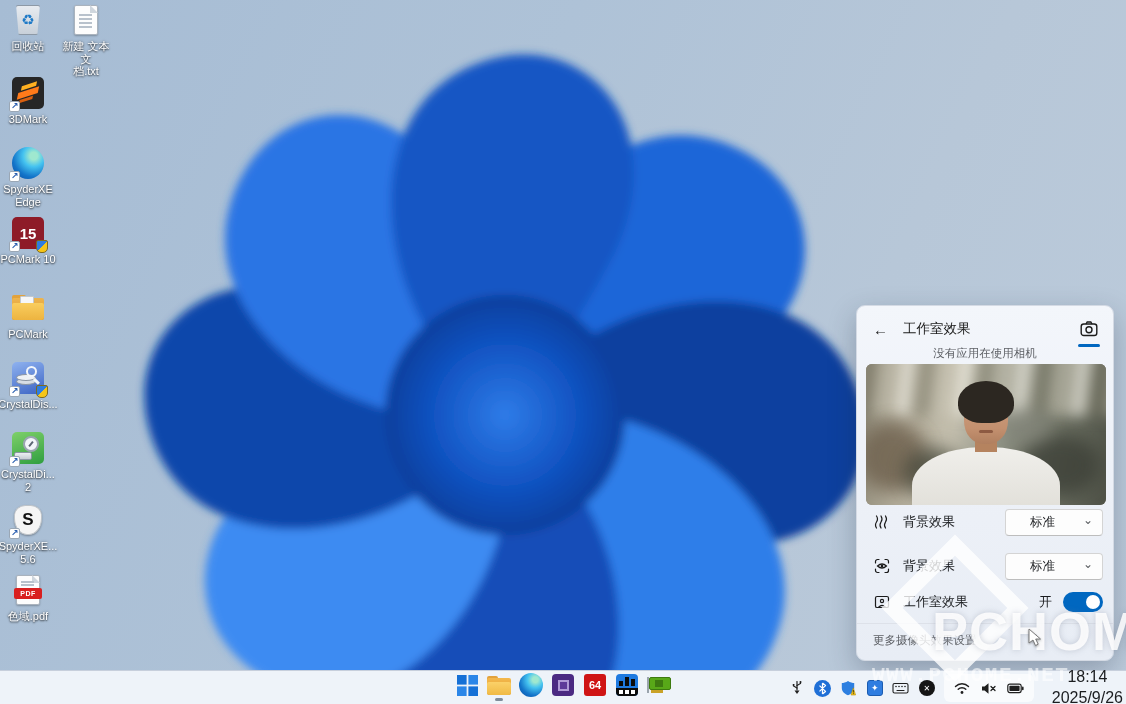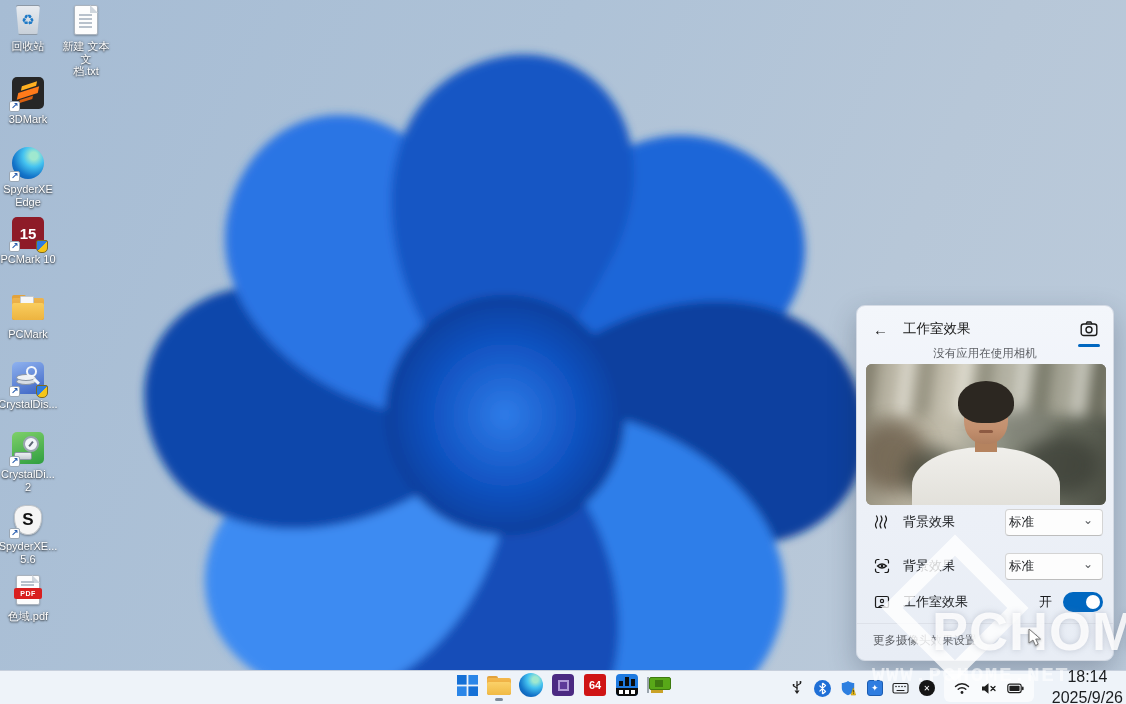--- a/index.html
+++ b/index.html
@@ -42,21 +42,21 @@
   .pv-face{position:absolute;left:50%;top:28px;width:44px;height:52px;transform:translateX(-50%);
     background:linear-gradient(180deg,#cfa184 0%,#c3906f 70%,#b07f5f 100%);border-radius:46% 46% 44% 44%;}
   .pv-eye{position:absolute;width:7px;height:3px;background:#2a211a;border-radius:50%;top:24px;}
   .pv-neck{position:absolute;left:50%;top:74px;width:22px;height:14px;transform:translateX(-50%);background:#b5835f;}
   .pv-shirt{position:absolute;left:50%;top:83px;width:148px;height:80px;transform:translateX(-50%);
     background:linear-gradient(180deg,#f0efeb,#dddbd4);border-radius:48% 48% 8% 8%;}
   .p-row{position:absolute;left:16px;right:10px;height:28px;display:flex;align-items:center;}
   .p-row .ric{width:18px;height:18px;flex:0 0 auto;display:flex;align-items:center;justify-content:center;}
   .p-row .rlb{margin-left:12px;font-size:13px;color:#1b1d20;}
   .dropdown{margin-left:auto;width:98px;height:27px;background:#fdfdfd;border:1px solid #d4d4d4;border-bottom-color:#bdbdbd;
-    border-radius:4px;display:flex;align-items:center;padding:0 9px 0 3px;cursor:pointer;}
+    border-radius:4px;display:flex;align-items:center;padding:0 9px 0 24px;cursor:pointer;}
   .dropdown .dv{font-size:12.5px;color:#1b1d20;}
   .dropdown .chv{margin-left:auto;font-size:12px;color:#5a5d61;margin-top:-4px;}
   .tglbl{margin-left:auto;font-size:13px;color:#1b1d20;margin-right:11px;}
   .toggle{width:40px;height:20px;border-radius:10px;background:#0067c0;position:relative;cursor:pointer;flex:0 0 auto;}
   .toggle .knob{position:absolute;right:3px;top:3px;width:14px;height:14px;border-radius:50%;background:#fff;}
   .p-div{position:absolute;left:0;right:0;top:317px;height:1px;background:#dde1e9;}
   .p-more{position:absolute;left:16px;top:327px;font-size:11.5px;color:#5e6166;cursor:pointer;}
   
   .taskbar{position:absolute;left:0;right:0;top:670px;height:34px;z-index:20;background:#eef3f9;border-top:1px solid rgba(150,165,185,.45);}
   .tb-center{position:absolute;left:50%;top:0;height:28px;transform:translateX(-50%);display:flex;align-items:center;gap:8px;}

